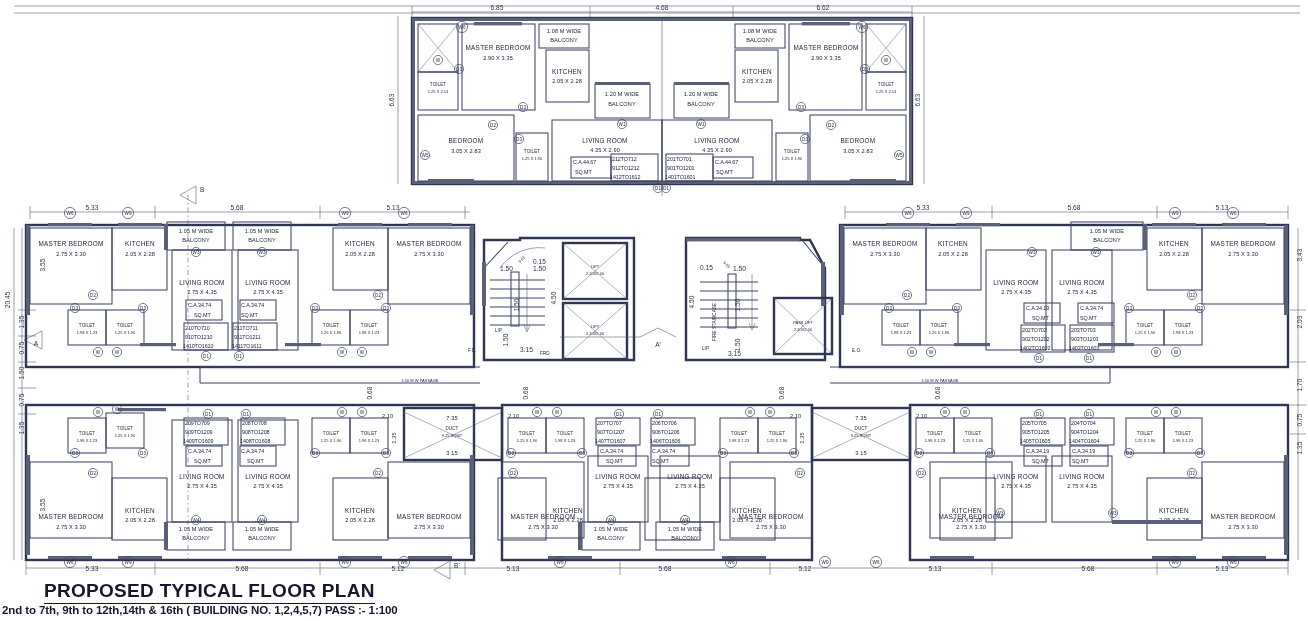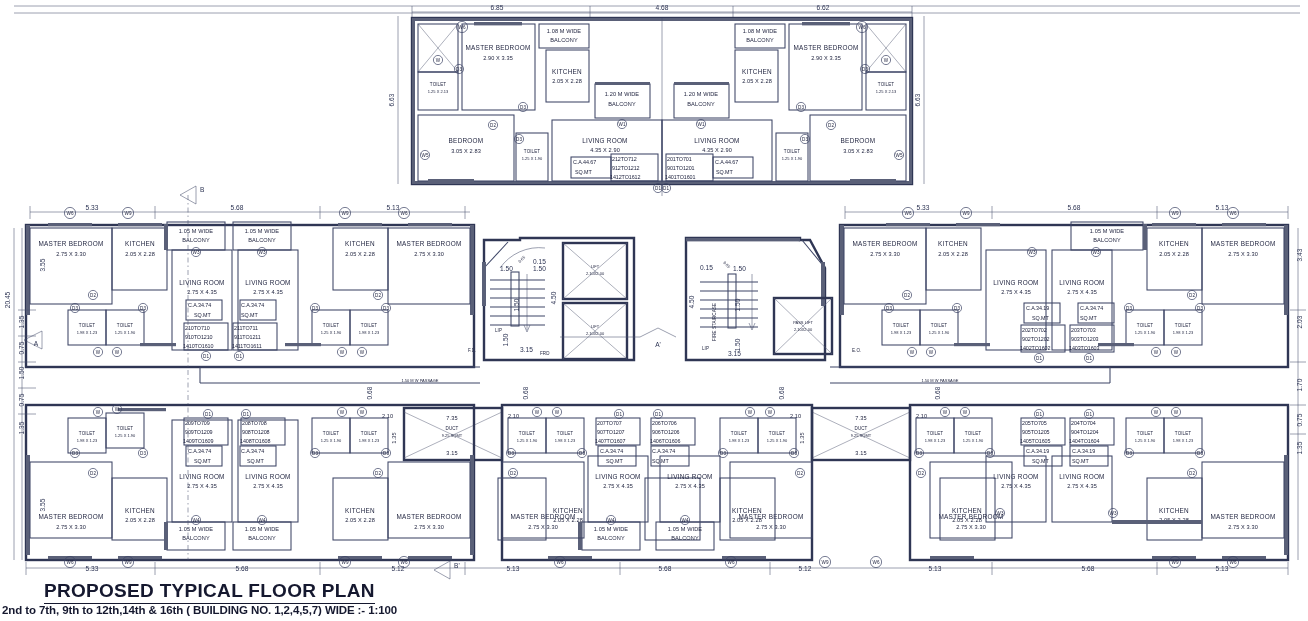--- a/index.html
+++ b/index.html
@@ -907,16 +907,16 @@
   <g>
     <path class="d" d="M24 340 L42 331 L42 349 Z"></path>
     <text class="tx dm" x="36" y="346" text-anchor="middle">A</text>
   </g>
 
 </svg>
 
 <div class="ttl">PROPOSED TYPICAL FLOOR PLAN</div>
 <div class="sub">
   <span>2nd to 7th, 9th to 12th,14th &amp; 16th  ( BUILDING NO. 1,2,4,5,7)</span>
-  <span class="sc">WIDE :- 1:100</span>
+  <span class="sc">PASS :- 1:100</span>
 </div>
 
 </div>
 
 </body></html>

